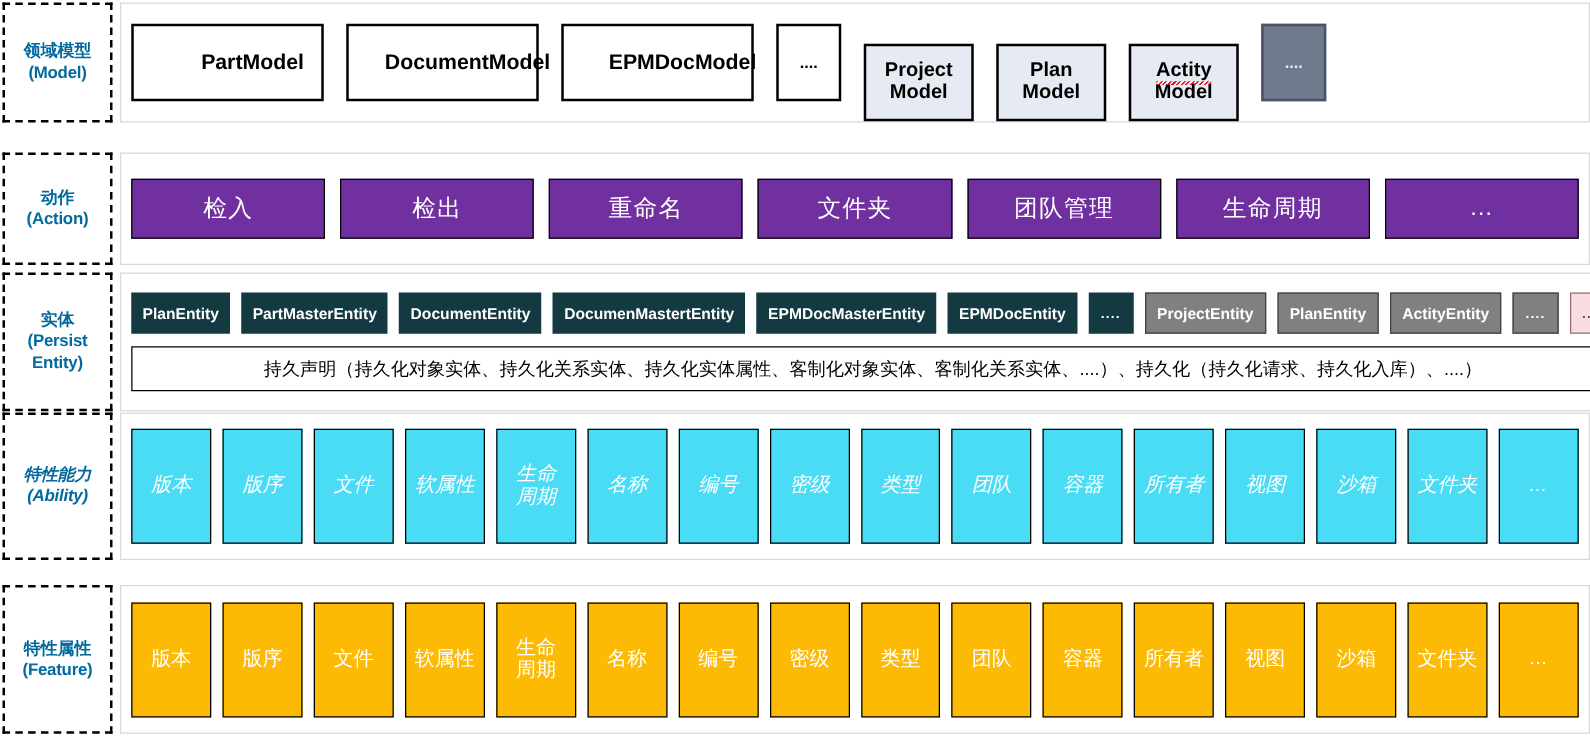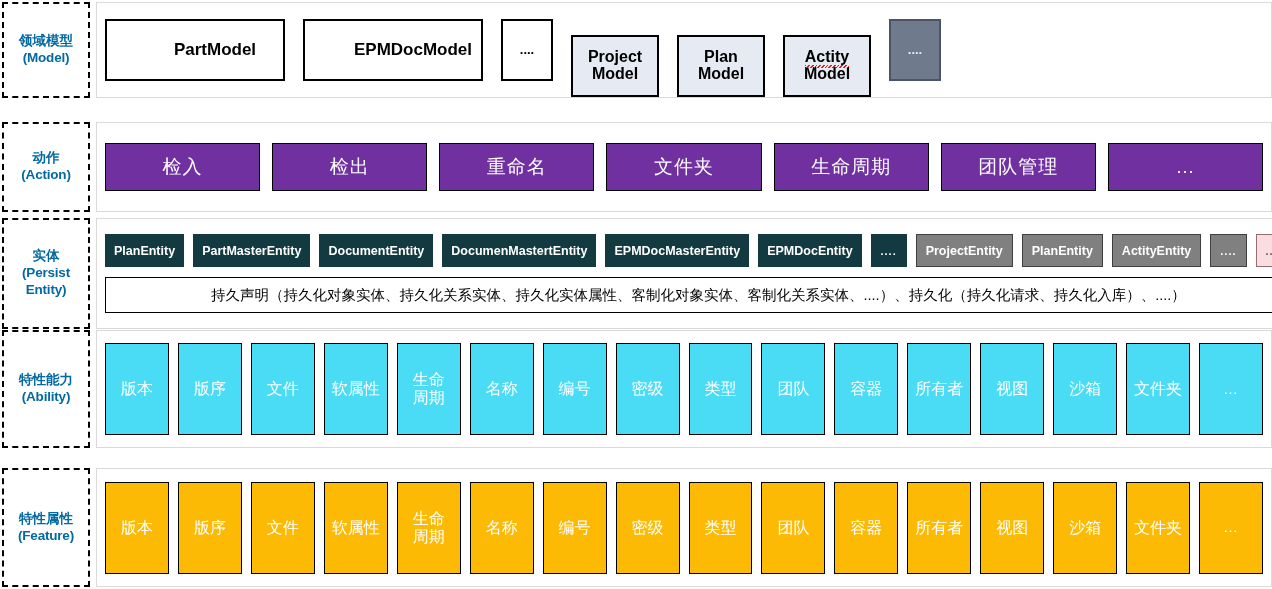--- a/index.html
+++ b/index.html
@@ -70,21 +70,21 @@
     align-items: center;
     justify-content: center;
     text-align: center;
     font-weight: bold;
     font-size: 17px;
     line-height: 1.05;
     color: #000000;
     background: #ffffff;
     white-space: pre-line;
   }
-  .model-box.wide   { width: 180px; padding-left: 40px; }
+  .model-box.wide   { width: 154px; padding-left: 40px; }
   .model-box.narrow { width: 52px; font-size: 13px; font-weight: bold; }
   .model-box.small  { width: 88px; font-size: 16px; margin-top: 32px; }
   .model-box.tint   { background: #e6eaf2; }
   .model-box.slate  { background: #6f7b8c; border-color: #4a5568; color: #e8edf3; font-size: 13px; width: 52px; }
   .spell { position: relative; display: inline-block; }
   .spell::after {
     content: "";
     position: absolute;
     left: 0; right: 0; bottom: -2px;
     height: 3px;
@@ -183,20 +183,21 @@
 <div id="page">
 
   <div class="row" style="top:2px; height:96px;">
     <div class="row-label">
       <span>领域模型</span>
       <span class="en">(Model)</span>
     </div>
     <div class="row-body">
       <div class="model-strip">
         <div class="model-box wide">PartModel</div>
+        <div class="model-box wide">DocumentModel</div>
         <div class="model-box wide">EPMDocModel</div>
         <div class="model-box narrow">....</div>
         <div class="model-box small tint">Project
 Model</div>
         <div class="model-box small tint">Plan
 Model</div>
         <div class="model-box small tint">
           <span><span class="spell">Actity</span><br><span>Model</span></span>
         </div>
         <div class="model-box slate">....</div>
@@ -208,22 +209,22 @@
     <div class="row-label">
       <span>动作</span>
       <span class="en">(Action)</span>
     </div>
     <div class="row-body">
       <div class="action-strip">
         <div class="action-box">检入</div>
         <div class="action-box">检出</div>
         <div class="action-box">重命名</div>
         <div class="action-box">文件夹</div>
+        <div class="action-box">团队管理</div>
         <div class="action-box">生命周期</div>
-        <div class="action-box">团队管理</div>
         <div class="action-box">…</div>
       </div>
     </div>
   </div>
 
   <div class="row" style="top:208px; height:111px;margin-top:10px;">
     <div class="row-label">
       <span>实体</span>
       <span class="en">(Persist</span>
       <span class="en">Entity)</span>
@@ -240,21 +241,21 @@
         <div class="entity-box grey">ProjectEntity</div>
         <div class="entity-box grey">PlanEntity</div>
         <div class="entity-box grey">ActityEntity</div>
         <div class="entity-box grey dots">....</div>
         <div class="entity-box pink dots">....</div>
       </div>
       <div class="persist-note">持久声明（持久化对象实体、持久化关系实体、持久化实体属性、客制化对象实体、客制化关系实体、....）、持久化（持久化请求、持久化入库）、....）</div>
     </div>
   </div>
 
-  <div class="row ability" style="top:330px; height:118px;">
+  <div class="row ability" style="top:330px; height:118px;font-style:italic;">
     <div class="row-label">
       <span>特性能力</span>
       <span class="en">(Ability)</span>
     </div>
     <div class="row-body">
       <div class="card-strip">
         <div class="card-box">版本</div>
         <div class="card-box">版序</div>
         <div class="card-box">文件</div>
         <div class="card-box">软属性</div>

